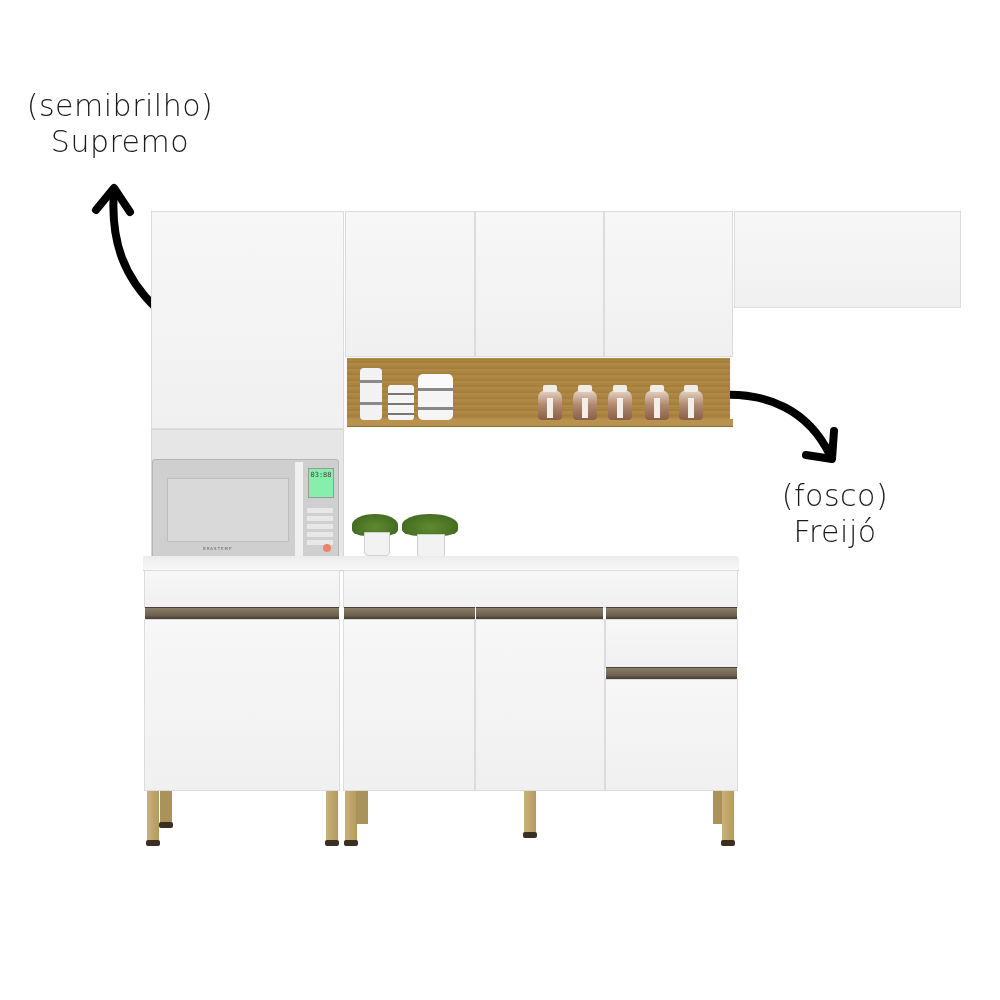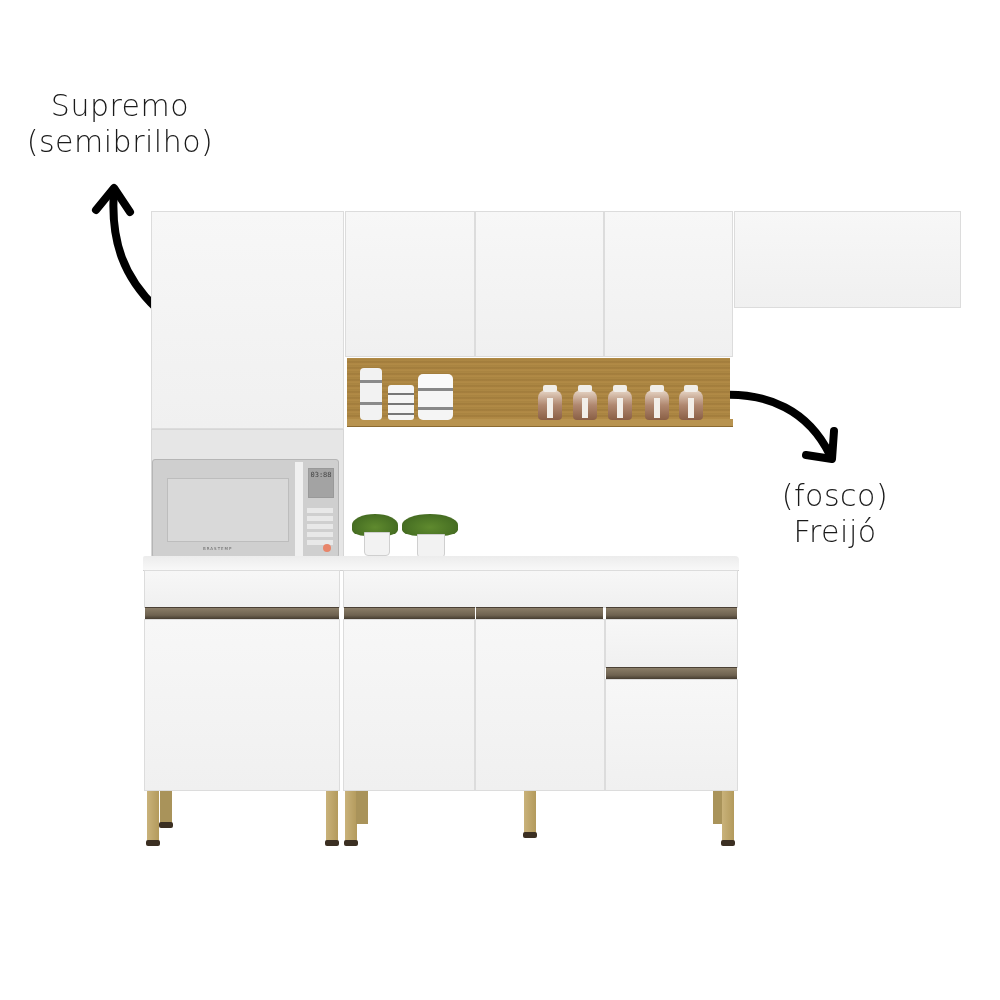--- a/index.html
+++ b/index.html
@@ -15,22 +15,22 @@
   .jar::before{content:"";position:absolute;left:5px;top:-5px;width:14px;height:7px;background:#f0ede8;border-radius:2px;}
   .jar::after{content:"";position:absolute;left:9px;top:8px;width:6px;height:20px;background:#f2eee8;}
   .plant{position:absolute;}
   .pot{position:absolute;background:#f2f2f2;border:1px solid #cfcfcf;border-radius:0 0 4px 4px;}
   .leaves{position:absolute;background:radial-gradient(ellipse at 50% 60%,#5f8a2e 0%,#4b7425 55%,#3c5f1c 100%);border-radius:50% 50% 30% 30%;}
 </style>
 </head>
 <body>
 
 <div class="label" style="left:10px;top:88px;width:220px;">
+  <div>(semibrilho)</div>
   <div>Supremo</div>
-  <div>(semibrilho)</div>
 </div>
 
 <div class="label" style="left:750px;top:478px;width:170px;">
   <div>(fosco)</div>
   <div>Freijó</div>
 </div>
 
 <svg class="abs" style="left:80px;top:178px;" width="90" height="135" viewBox="0 0 90 135">
   <path d="M76 130 C45 100 30 65 34 12" fill="none" stroke="#000" stroke-width="8" stroke-linecap="round"></path>
   <path d="M16 32 L34 10 L50 34" fill="none" stroke="#000" stroke-width="8" stroke-linecap="round" stroke-linejoin="round"></path>
@@ -57,21 +57,21 @@
 
 <div class="jar" style="left:538px;top:390px;"></div>
 <div class="jar" style="left:573px;top:390px;"></div>
 <div class="jar" style="left:608px;top:390px;"></div>
 <div class="jar" style="left:645px;top:390px;"></div>
 <div class="jar" style="left:679px;top:390px;"></div>
 
 <div class="abs" style="left:152px;top:459px;width:187px;height:99px;background:#cfcfcf;border:1px solid #b5b5b5;border-radius:3px;box-sizing:border-box;">
   <div class="abs" style="left:14px;top:18px;width:120px;height:62px;background:#d9d9d9;border:1px solid #bdbdbd;"></div>
   <div class="abs" style="left:142px;top:2px;width:8px;height:94px;background:#f0f0f0;"></div>
-  <div class="abs" style="left:155px;top:8px;width:24px;height:28px;background:#a3a3a3;border:1px solid #999;font-family:'DejaVu Sans Mono',monospace;font-size:7px;color:#444;text-align:center;line-height:12px;">
+  <div class="abs" style="left:155px;top:8px;width:24px;height:28px;background:#86efac;border:1px solid #999;font-family:'DejaVu Sans Mono',monospace;font-size:7px;color:#444;text-align:center;line-height:12px;">
     <span>03:88</span>
   </div>
   <div class="abs" style="left:154px;top:48px;width:26px;height:38px;background:repeating-linear-gradient(180deg,#e8e8e8 0 5px,#cfcfcf 5px 8px);"></div>
   <div class="abs" style="left:170px;top:84px;width:8px;height:8px;border-radius:50%;background:#e8856a;"></div>
   <div class="abs" style="left:50px;top:86px;font-size:4px;color:#666;letter-spacing:1px;">BRASTEMP</div>
 </div>
 
 <div class="plant" style="left:352px;top:514px;">
   <div class="leaves" style="left:0;top:0;width:46px;height:22px;"></div>
   <div class="pot" style="left:12px;top:18px;width:24px;height:22px;"></div>

